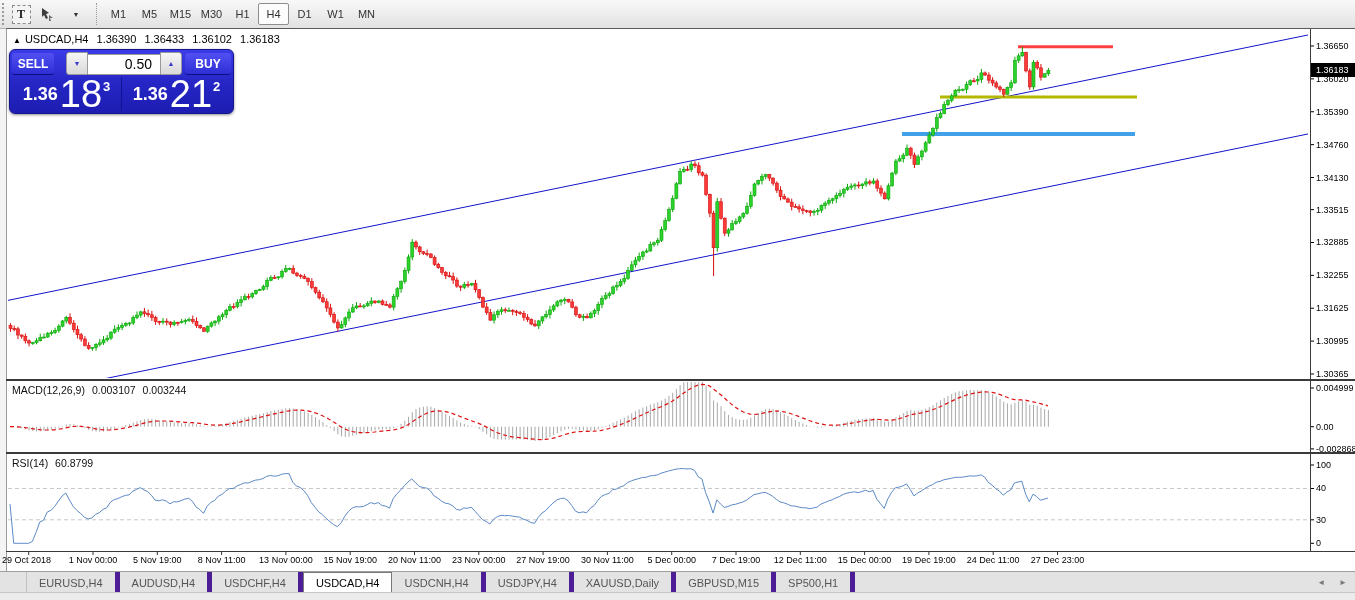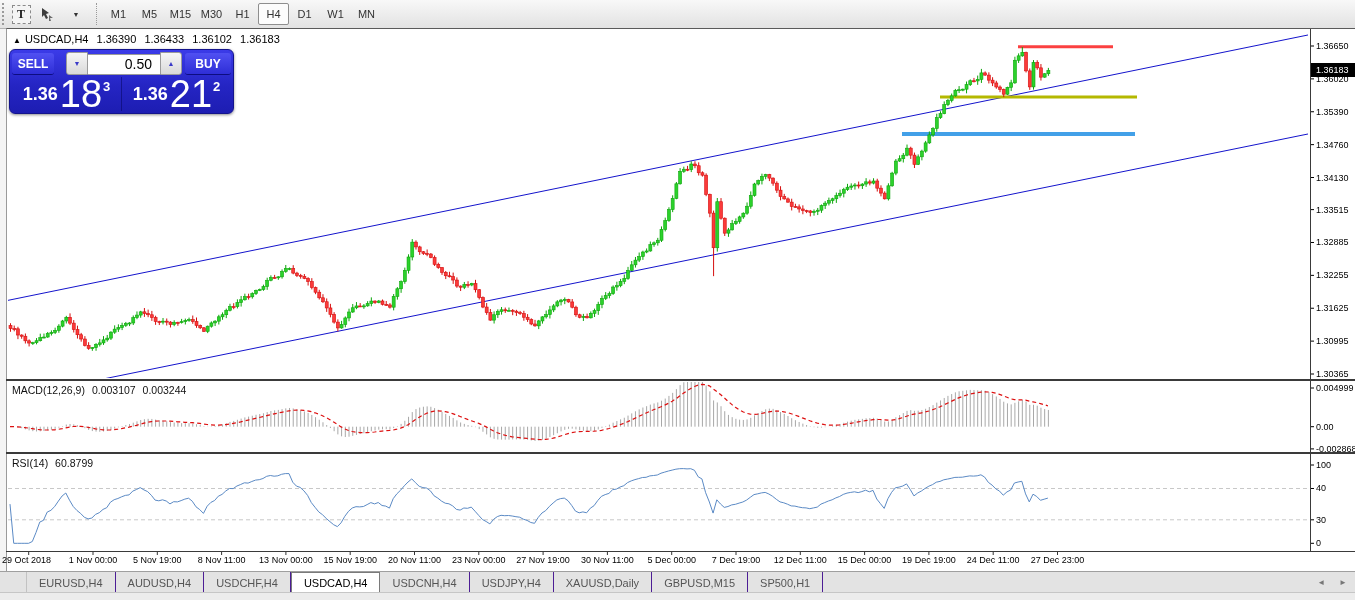--- a/index.html
+++ b/index.html
@@ -56,21 +56,21 @@
   
   .pxlabel{position:absolute;left:1316px;font-size:9px;color:#000;z-index:4;white-space:nowrap;}
   #cur-price-tag{position:absolute;left:1311px;width:44px;height:14px;background:#000;color:#fff;
     font-size:9px;line-height:14px;padding-left:5px;z-index:5;}
   .datelabel{position:absolute;top:555px;font-size:9px;color:#000;z-index:4;white-space:nowrap;}
   .ind-label{position:absolute;left:12px;font-size:10.5px;color:#111;z-index:4;white-space:nowrap;}
   .ind-label span{margin-right:4px;}
   
   #tabsbar{position:absolute;left:0;top:571px;width:1355px;height:21px;background:#e3e3e3;
     border-top:1px solid #9f9f9f;display:flex;align-items:stretch;z-index:6;font-size:11px;color:#555;}
-  .tab{display:flex;align-items:center;padding:0 12px;border-right:1px solid #4c1d95;white-space:nowrap;}
+  .tab{display:flex;align-items:center;padding:0 12px;border-right:5px solid #4c1d95;white-space:nowrap;}
   .tab.first{margin-left:26px;border-left:1px solid #c2c2c2;}
   .tab.active{background:#fff;border:1px solid #7a7a7a;border-bottom:1px solid #fff;color:#000;
     margin-top:0px;box-shadow:0 -1px 0 #fff inset;}
   #tab-scrolls{margin-left:auto;display:flex;align-items:center;padding-right:8px;color:#777;}
   #tab-scrolls span{font-size:8px;margin-left:14px;}
   #statusbar{position:absolute;left:0;top:592px;width:1355px;height:8px;background:#ececec;
     border-top:1px solid #c6c6c6;z-index:6;}
 </style>
 </head>
 <body>

